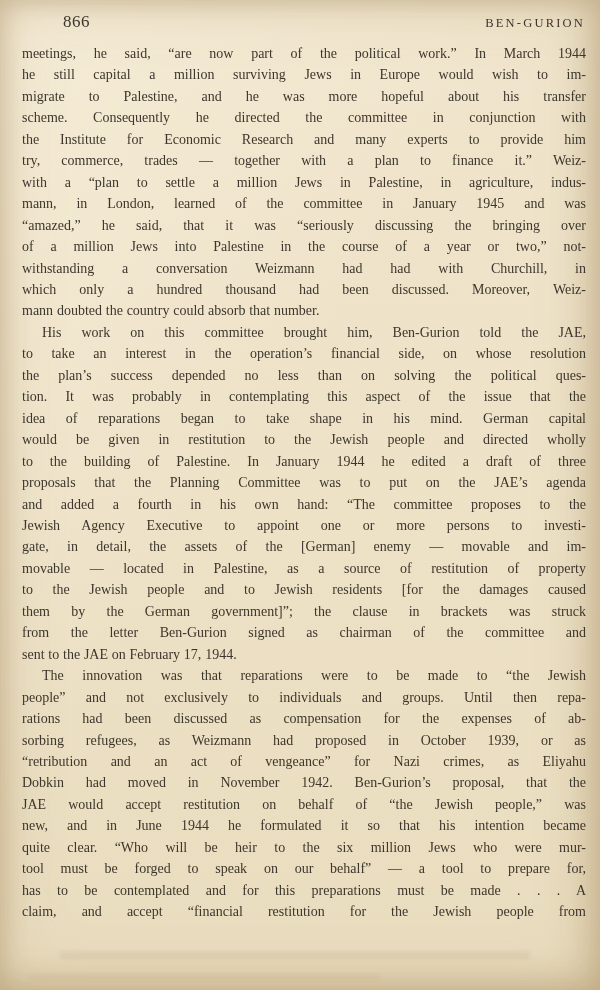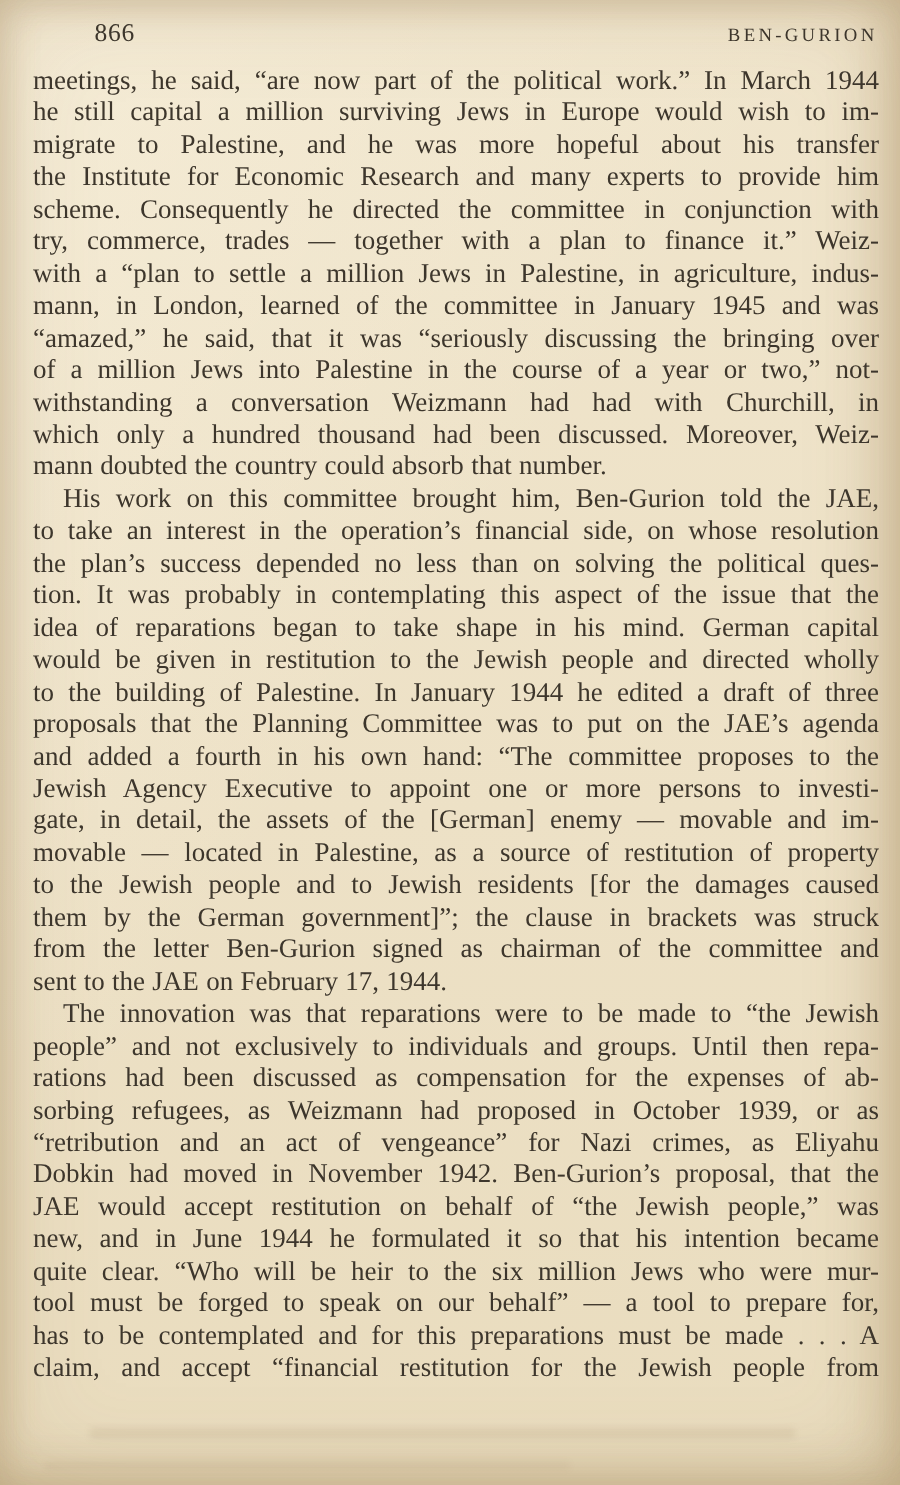--- a/index.html
+++ b/index.html
@@ -45,21 +45,21 @@
   }
   .running-title {
     font-size: 12.5px;
     letter-spacing: 2.2px;
     padding-right: 1px;
   }
   .page-body {
     width: 564px;
   }
   .line {
-    font-size: 18px;
+    font-size: 14px;
     line-height: 21.45px;
     text-align: justify;
     text-align-last: justify;
     white-space: normal;
     word-spacing: 0.02em;
   }
   .line.last {
     text-align-last: left;
   }
   .para.indent .line.first {
@@ -81,22 +81,22 @@
   <div class="content">
     <div class="running-header">
       <span class="page-number">866</span>
       <span class="running-title">BEN-GURION</span>
     </div>
     <div class="page-body">
         <div class="para">
           <div class="line first">meetings, he said, “are now part of the political work.” In March 1944</div>
           <div class="line">he still capital a million surviving Jews in Europe would wish to im-</div>
           <div class="line">migrate to Palestine, and he was more hopeful about his transfer</div>
+          <div class="line">scheme. Consequently he directed the committee in conjunction with</div>
           <div class="line">the Institute for Economic Research and many experts to provide him</div>
-          <div class="line">scheme. Consequently he directed the committee in conjunction with</div>
           <div class="line">try, commerce, trades — together with a plan to finance it.” Weiz-</div>
           <div class="line">with a “plan to settle a million Jews in Palestine, in agriculture, indus-</div>
           <div class="line">mann, in London, learned of the committee in January 1945 and was</div>
           <div class="line">“amazed,” he said, that it was “seriously discussing the bringing over</div>
           <div class="line">of a million Jews into Palestine in the course of a year or two,” not-</div>
           <div class="line">withstanding a conversation Weizmann had had with Churchill, in</div>
           <div class="line">which only a hundred thousand had been discussed. Moreover, Weiz-</div>
           <div class="line last">mann doubted the country could absorb that number.</div>
         </div>
         <div class="para indent">

